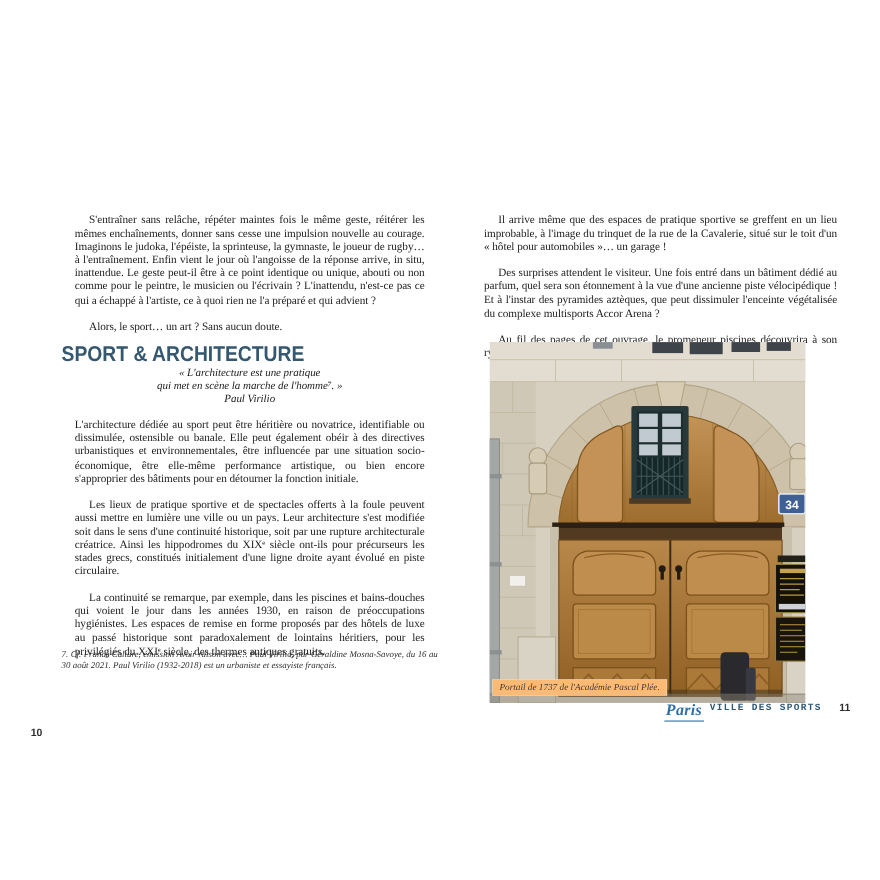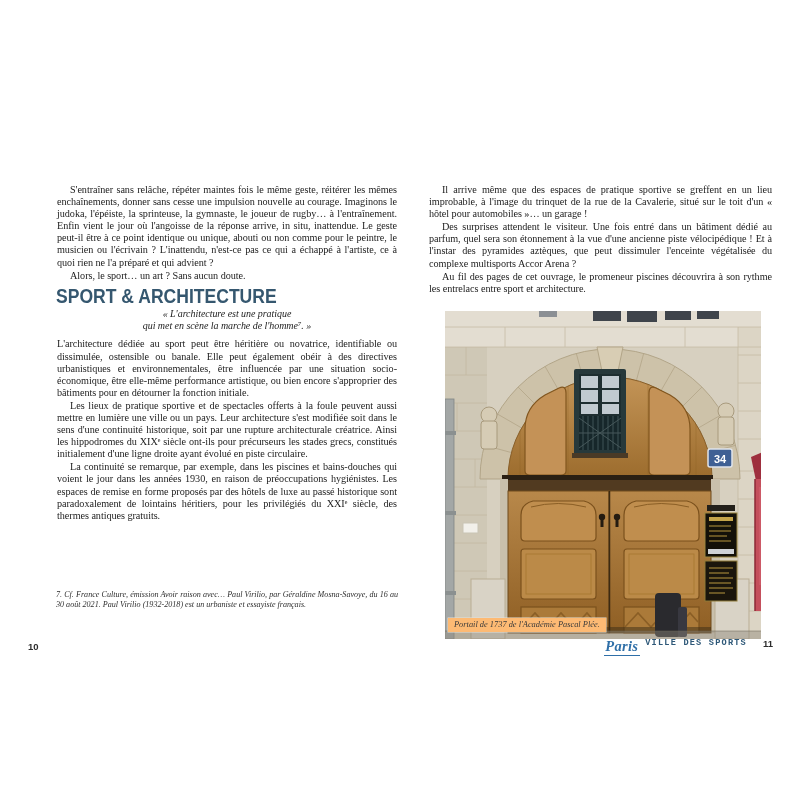--- a/index.html
+++ b/index.html
@@ -2,21 +2,21 @@
 <html><head>
 <meta charset="utf-8">
 <style>
   html,body{margin:0;padding:0;}
   body{
     width:800px;height:800px;background:#ffffff;position:relative;
     font-family:"Liberation Serif", serif;color:#1c1c1c;
     -webkit-font-smoothing:antialiased;
   }
   .col{position:absolute;text-align:justify;font-size:10.2px;line-height:12.1px;letter-spacing:-0.05px;}
-  .col p{margin:1px;}
+  .col p{margin:12px;}
   .col p.ind{text-indent:13px;}
   #left-col{left:56px;top:183px;width:342px;}
   #right-col{left:428px;top:183px;width:345px;}
 
   .sec-heading{
     font-family:"Liberation Sans", sans-serif;font-weight:bold;font-size:19.5px;
     color:#35576f;margin:8px 0 6px 0;transform:scaleX(0.9);transform-origin:left center;
     letter-spacing:0;white-space:nowrap;text-align:left;
   }
   .quote-block{text-align:center;font-style:italic;font-size:10px;line-height:11.8px;margin:2px 0 7px 0;}
@@ -24,55 +24,56 @@
 
   .footnote{
     position:absolute;left:56px;top:590px;width:342px;
     font-size:8.1px;line-height:10px;font-style:italic;color:#2e2e2e;text-align:justify;
   }
 
   .pagenum{
     position:absolute;font-family:"Liberation Sans", sans-serif;font-weight:bold;
     font-size:9.5px;color:#2d2d2d;
   }
-  #pagenum-left{left:28px;top:641px;}
+  #pagenum-left{left:28px;top:661px;}
   #footer-right{
     position:absolute;top:638px;right:27px;display:flex;align-items:flex-start;
   }
   .brand{
     font-family:"Liberation Serif", serif;font-style:italic;font-weight:bold;
     font-size:14.5px;color:#2f6fa8;border-bottom:1.6px solid #2f6fa8;
     padding:0 2px 0 1px;letter-spacing:0.3px;
   }
   .brand-sub{
     font-family:Liberation Mono, monospace;font-weight:bold;font-size:8.6px;
     letter-spacing:1.2px;color:#2e5878;margin-left:5px;
   }
   #pagenum-right{margin-left:16px;font-family:"Liberation Sans", sans-serif;font-weight:bold;font-size:9.5px;color:#2d2d2d;}
 
   #photo{
-    position:absolute;left:445px;top:311px;width:316px;height:328px;overflow:hidden;
+    position:absolute;left:445px;top:311px;width:287px;height:328px;overflow:hidden;
   }
   #photo svg{display:block;}
   .caption{
     position:absolute;left:3px;bottom:7px;background:#fdba74;
     font-style:italic;font-size:8.4px;line-height:1;color:#3a3a3a;
     padding:3px 6px;white-space:nowrap;box-shadow:0 0 0 0.5px #e4e0d6;
   }
 </style>
 </head>
 <body>
 
 <div id="left-col" class="col">
   <p class="ind">S'entraîner sans relâche, répéter maintes fois le même geste, réitérer les mêmes enchaînements, donner sans cesse une impulsion nouvelle au courage. Imaginons le judoka, l'épéiste, la sprinteuse, la gymnaste, le joueur de rugby… à l'entraînement. Enfin vient le jour où l'angoisse de la réponse arrive, in situ, inattendue. Le geste peut-il être à ce point identique ou unique, abouti ou non comme pour le peintre, le musicien ou l'écrivain ? L'inattendu, n'est-ce pas ce qui a échappé à l'artiste, ce à quoi rien ne l'a préparé et qui advient ?</p>
   <p class="ind">Alors, le sport… un art ? Sans aucun doute.</p>
   <h2 class="sec-heading">SPORT &amp; ARCHITECTURE</h2>
   <div class="quote-block">
     <div>« L'architecture est une pratique</div>
     <div>qui met en scène la marche de l'homme⁷. »</div>
+    <div class="author">Paul Virilio</div>
   </div>
   <p>L'architecture dédiée au sport peut être héritière ou novatrice, identifiable ou dissimulée, ostensible ou banale. Elle peut également obéir à des directives urbanistiques et environnementales, être influencée par une situation socio-économique, être elle-même performance artistique, ou bien encore s'approprier des bâtiments pour en détourner la fonction initiale.</p>
   <p class="ind">Les lieux de pratique sportive et de spectacles offerts à la foule peuvent aussi mettre en lumière une ville ou un pays. Leur architecture s'est modifiée soit dans le sens d'une continuité historique, soit par une rupture architecturale créatrice. Ainsi les hippodromes du XIXᵉ siècle ont-ils pour précurseurs les stades grecs, constitués initialement d'une ligne droite ayant évolué en piste circulaire.</p>
   <p class="ind">La continuité se remarque, par exemple, dans les piscines et bains-douches qui voient le jour dans les années 1930, en raison de préoccupations hygiénistes. Les espaces de remise en forme proposés par des hôtels de luxe au passé historique sont paradoxalement de lointains héritiers, pour les privilégiés du XXIᵉ siècle, des thermes antiques gratuits.</p>
 </div>
 
 <div class="footnote">7. Cf. France Culture, émission Avoir raison avec… Paul Virilio, par Géraldine Mosna-Savoye, du 16 au 30 août 2021. Paul Virilio (1932-2018) est un urbaniste et essayiste français.</div>
 <div id="pagenum-left" class="pagenum">10</div>
 
 <div id="right-col" class="col">

